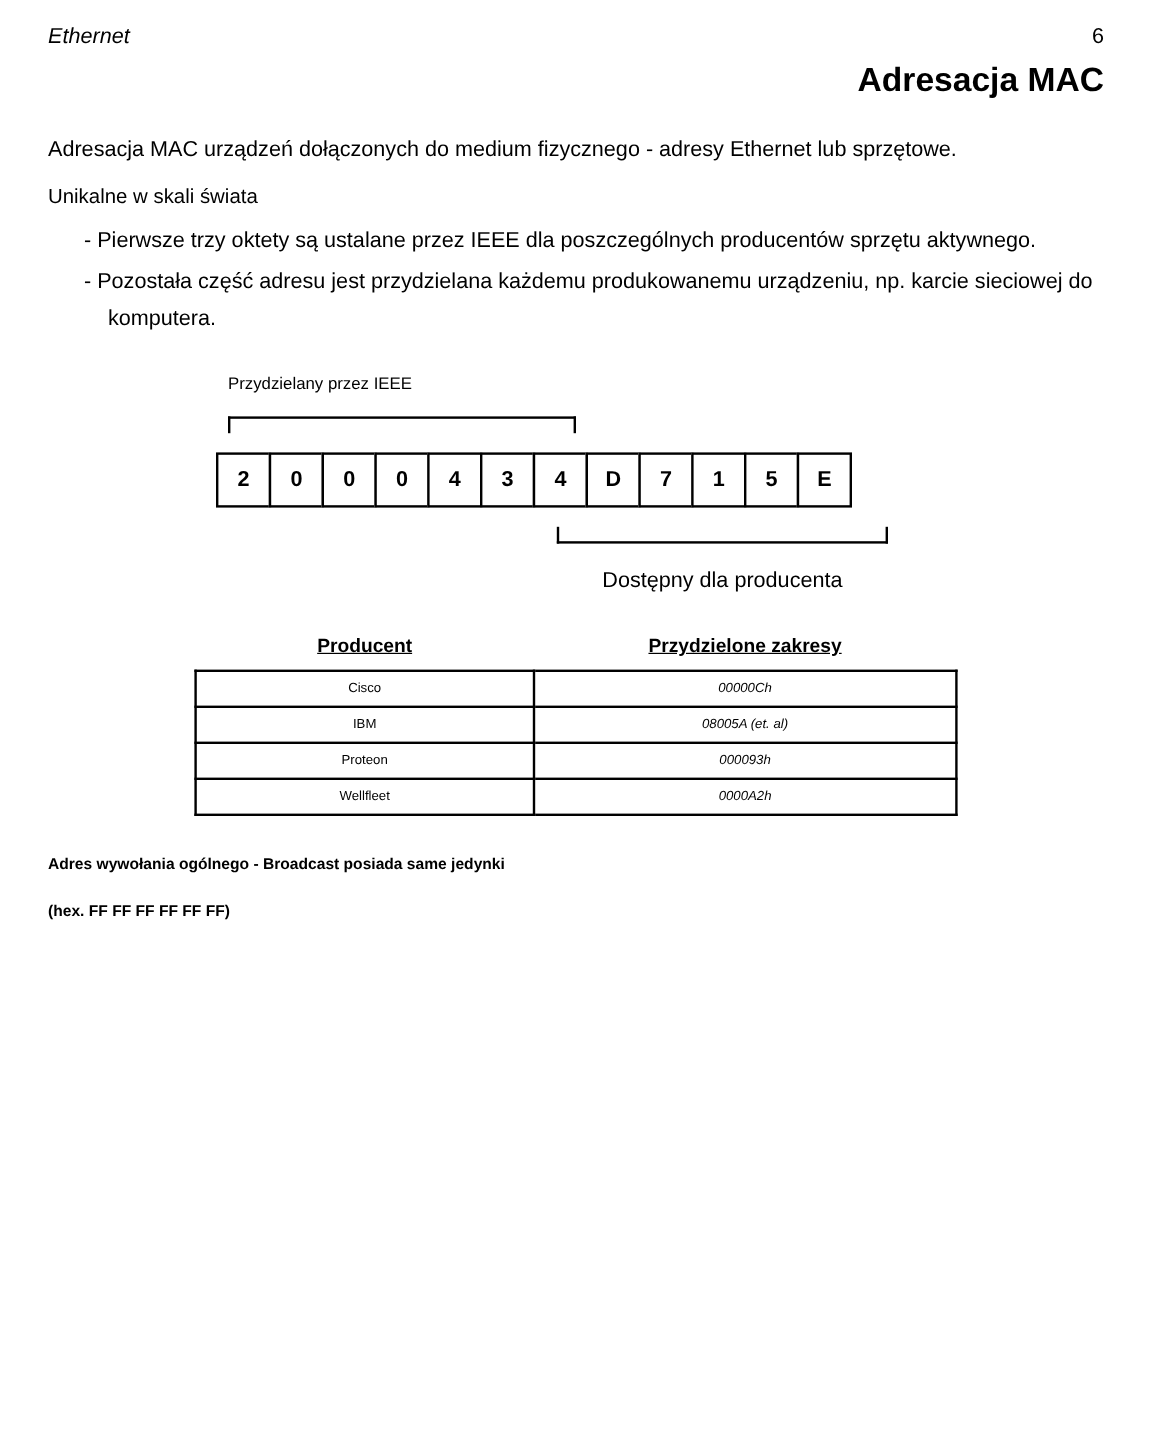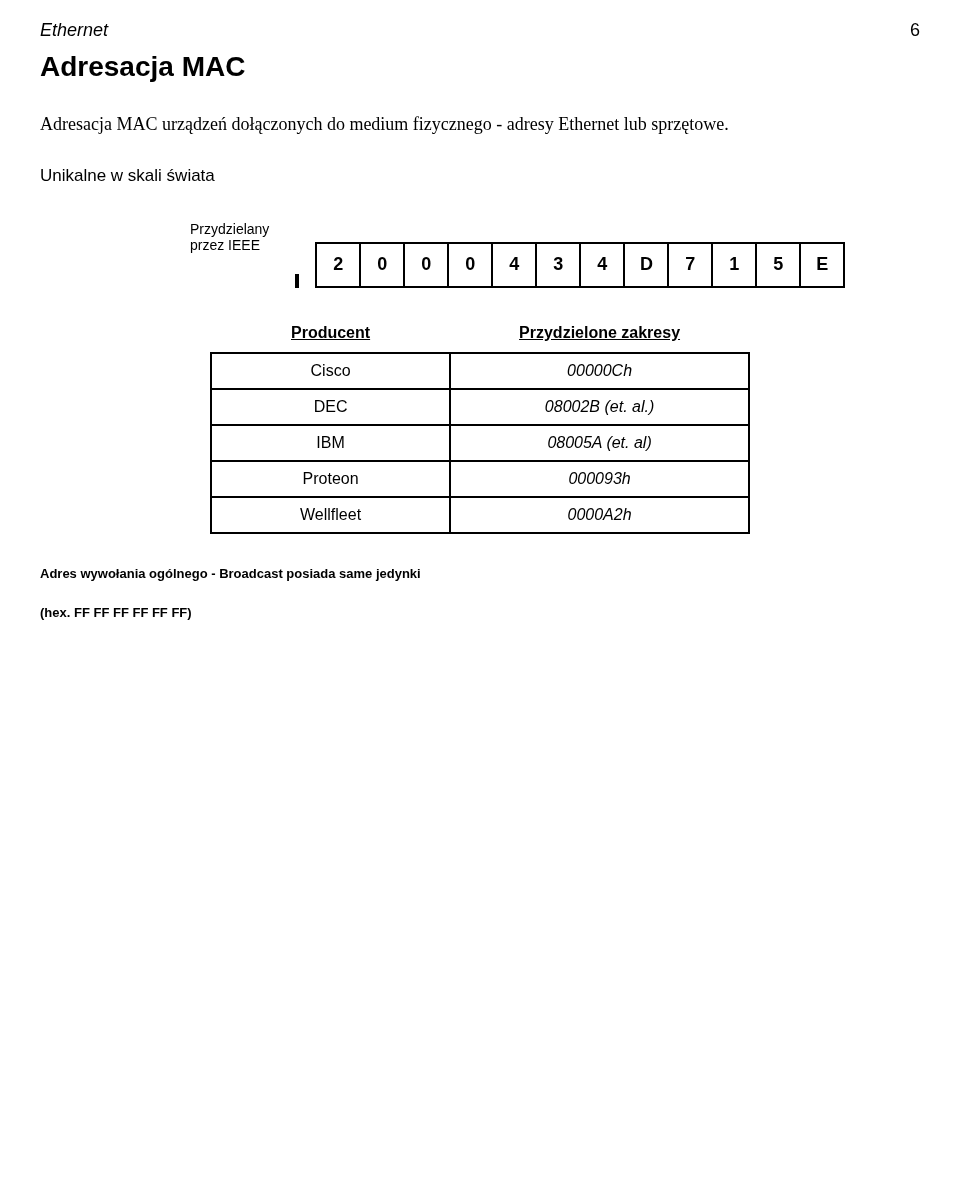--- a/index.html
+++ b/index.html
@@ -21,31 +21,30 @@
     .header-left {
       font-size: 18px;
       font-style: italic;
       font-weight: normal;
       text-align: center;
     }
     .header-right {
       font-size: 18px;
     }
     .page-title {
-      text-align: left;
+      text-align: right;
       font-size: 28px;
       font-weight: bold;
       margin-bottom: 28px;
       margin-top: 0;
     }
     .intro-text {
       font-size: 18px;
-      margin-bottom: 24px;
+      margin-bottom: 12px;
       line-height: 1.5;
-      font-family: Liberation Serif, serif;
     }
     .section-text {
       font-size: 17px;
       line-height: 1.7;
       margin-bottom: 6px;
     }
     .bullet-list {
       margin-left: 30px;
       font-size: 18px;
       line-height: 1.7;
@@ -54,22 +53,22 @@
     .bullet-list li {
       list-style: none;
       padding-left: 10px;
       text-indent: -20px;
       padding-left: 20px;
       margin-bottom: 4px;
     }
     
     .diagram-container {
       display: flex;
-      flex-direction: row;
-      align-items: flex-end;
+      flex-direction: column;
+      align-items: flex-start;
       margin: 30px auto 30px auto;
       width: 600px;
       gap: 16px;
     }
     .ieee-label {
       font-size: 14px;
       align-self: flex-start;
       margin-left: 10px;
       margin-bottom: 4px;
     }
@@ -116,37 +115,37 @@
       text-align: center;
       margin-top: 4px;
       margin-left: 284px;
       width: 276px;
     }
     
     .vendor-table-container {
       display: flex;
       justify-content: center;
       margin: 30px auto;
-      width: 540px;
+      width: 636px;
     }
     .vendor-table {
       width: 100%;
       border-collapse: collapse;
     }
     .vendor-table thead tr th {
       font-size: 16px;
       font-weight: bold;
       text-align: center;
       padding: 6px 10px 10px 10px;
       text-decoration: underline;
     }
     .vendor-table tbody tr td {
       border: 2px solid #000;
       text-align: center;
-      font-size: 16px;
+      font-size: 11px;
       padding: 8px 20px;
     }
     .vendor-table tbody tr td:first-child {
       width: 200px;
     }
     .vendor-table tbody tr td:last-child {
       width: 250px;
     }
     .vendor-table tbody tr td + td {
       border-left: none;
@@ -170,20 +169,24 @@
   <span class="header-right">6</span>
 </div>
 
 <div class="page-title">Adresacja MAC</div>
 
 <p class="intro-text">Adresacja MAC urządzeń dołączonych do medium fizycznego - adresy Ethernet lub sprzętowe.</p>
 
 <p class="section-text">Unikalne w skali świata</p>
 
 <div class="bullet-list">
+  <ul>
+    <li>- Pierwsze trzy oktety są ustalane przez IEEE dla poszczególnych producentów sprzętu aktywnego.</li>
+    <li>- Pozostała część adresu jest przydzielana każdemu produkowanemu urządzeniu, np. karcie sieciowej do komputera.</li>
+  </ul>
 </div>
 
 <div class="diagram-container">
   <div class="ieee-label">Przydzielany przez IEEE</div>
   <div class="bracket-top"></div>
   <div class="mac-boxes-row" id="mac-boxes-row">
   <div class="mac-box">2</div>
       <div class="mac-box">0</div>
       <div class="mac-box">0</div>
       <div class="mac-box">0</div>
@@ -207,24 +210,20 @@
         <th>Producent</th>
         <th>Przydzielone zakresy</th>
       </tr>
     </thead>
     <tbody id="vendor-table-body">
     <tr>
           <td>Cisco</td>
           <td>00000Ch</td>
         </tr>
         <tr>
-          <td>DEC</td>
-          <td>08002B (et. al.)</td>
-        </tr>
-        <tr>
           <td>IBM</td>
           <td>08005A (et. al)</td>
         </tr>
         <tr>
           <td>Proteon</td>
           <td>000093h</td>
         </tr>
         <tr>
           <td>Wellfleet</td>
           <td>0000A2h</td>

